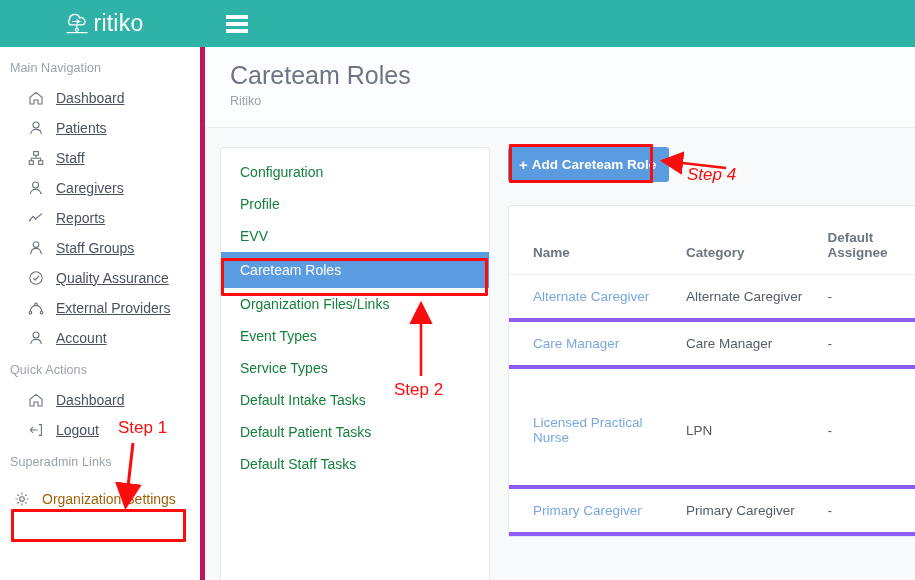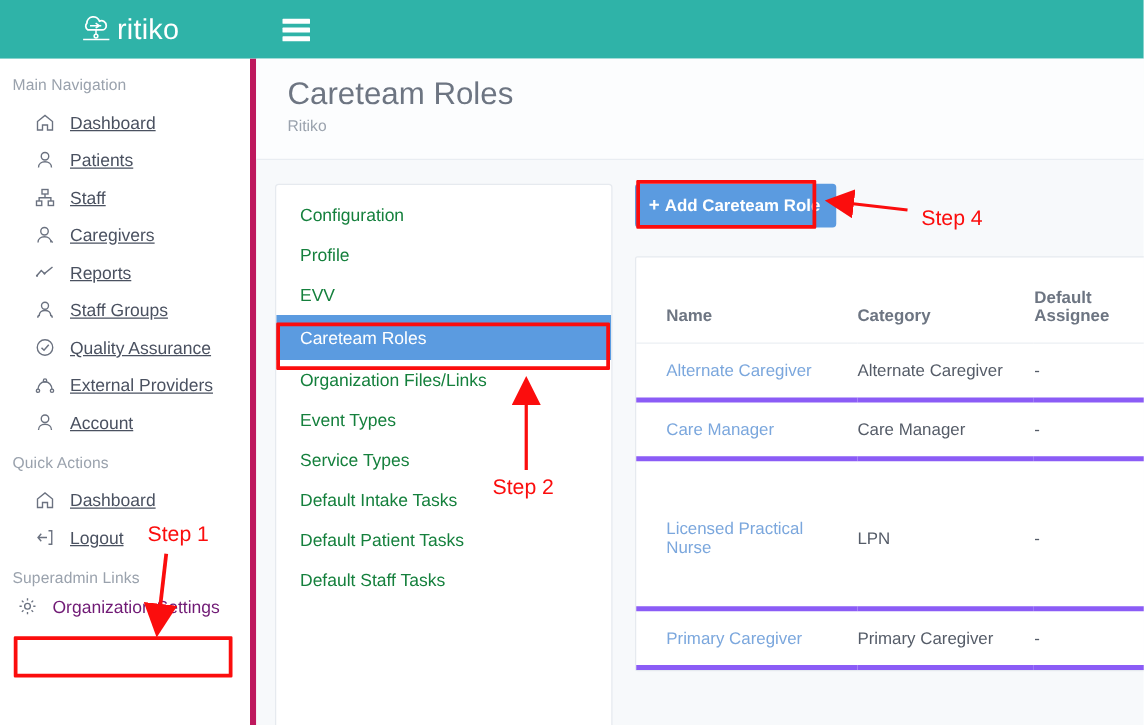--- a/index.html
+++ b/index.html
@@ -57,23 +57,23 @@
     text-decoration: underline;
   }
   .nav-icon {
     width: 24px; flex: 0 0 24px;
     display: flex; align-items: center; justify-content: flex-start;
     color: #6b7280;
   }
   .nav-label { padding-left: 4px; white-space: nowrap; }
 
   .org-settings-row {
-    display: flex; align-items: flex-start;
+    display: flex; align-items: flex-end;
     height: 30px; padding-left: 14px;
-    color: #701a75; font-size: 14px; cursor: pointer;
+    color: #a16207; font-size: 14px; cursor: pointer;
   }
 
   
   .main {
     position: absolute; top: 47px; left: 205px;
     width: 710px; height: 533px;
     background: #f7f9fb;
   }
   .page-head {
     background: #fcfdfe;
@@ -390,16 +390,16 @@
           <path d="M0,0 L9,4.5 L0,9 z" fill="#fb0d0d"></path>
         </marker>
       </defs>
       <path d="M133,443 L126,504" stroke="#fb0d0d" stroke-width="3" fill="none" marker-end="url(#ah)"></path>
       <path d="M421,376 L421,306" stroke="#fb0d0d" stroke-width="2.6" fill="none" marker-end="url(#ah)"></path>
       <path d="M726,168 L665,161" stroke="#fb0d0d" stroke-width="2.6" fill="none" marker-end="url(#ah)"></path>
     </svg>
 
     <div class="anno-label" style="left:118px; top:418px;">Step 1</div>
     <div class="anno-label" style="left:394px; top:380px;">Step 2</div>
-    <div class="anno-label" style="left:737px; top:165px;">Step 4</div>
+    <div class="anno-label" style="left:687px; top:165px;font-style:italic;">Step 4</div>
   </div>
 
 </div>
 
 </body></html>

